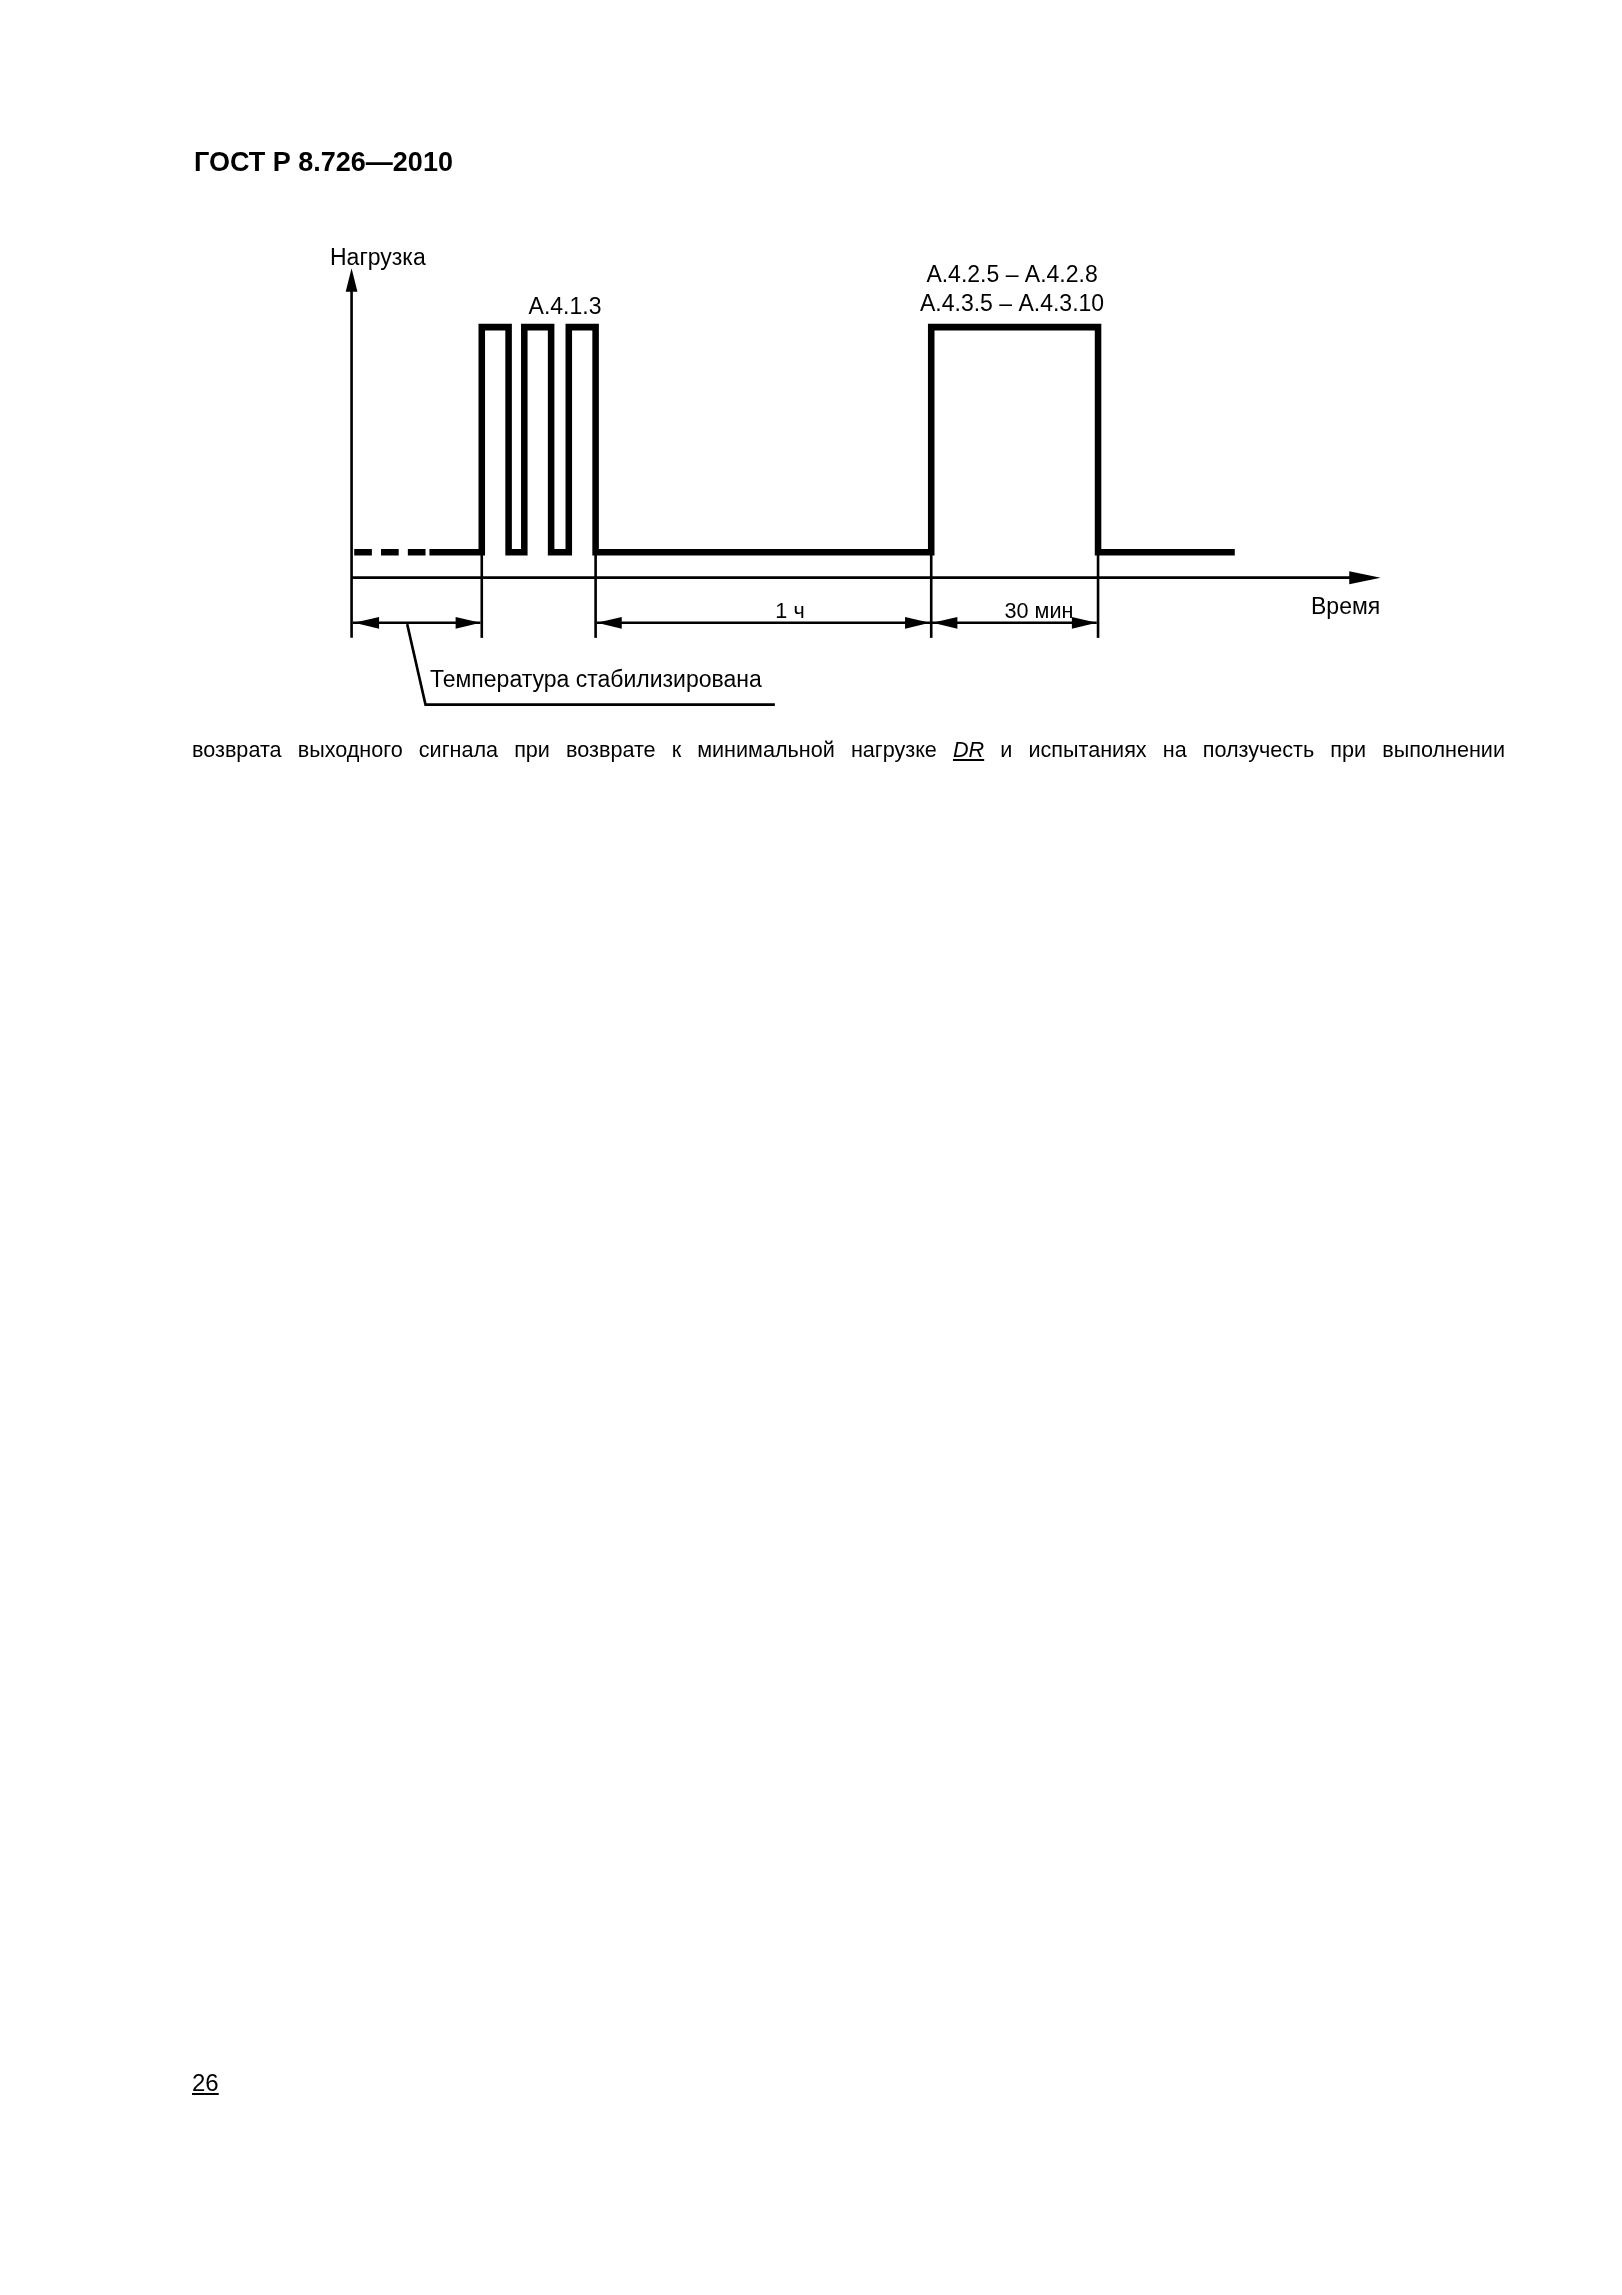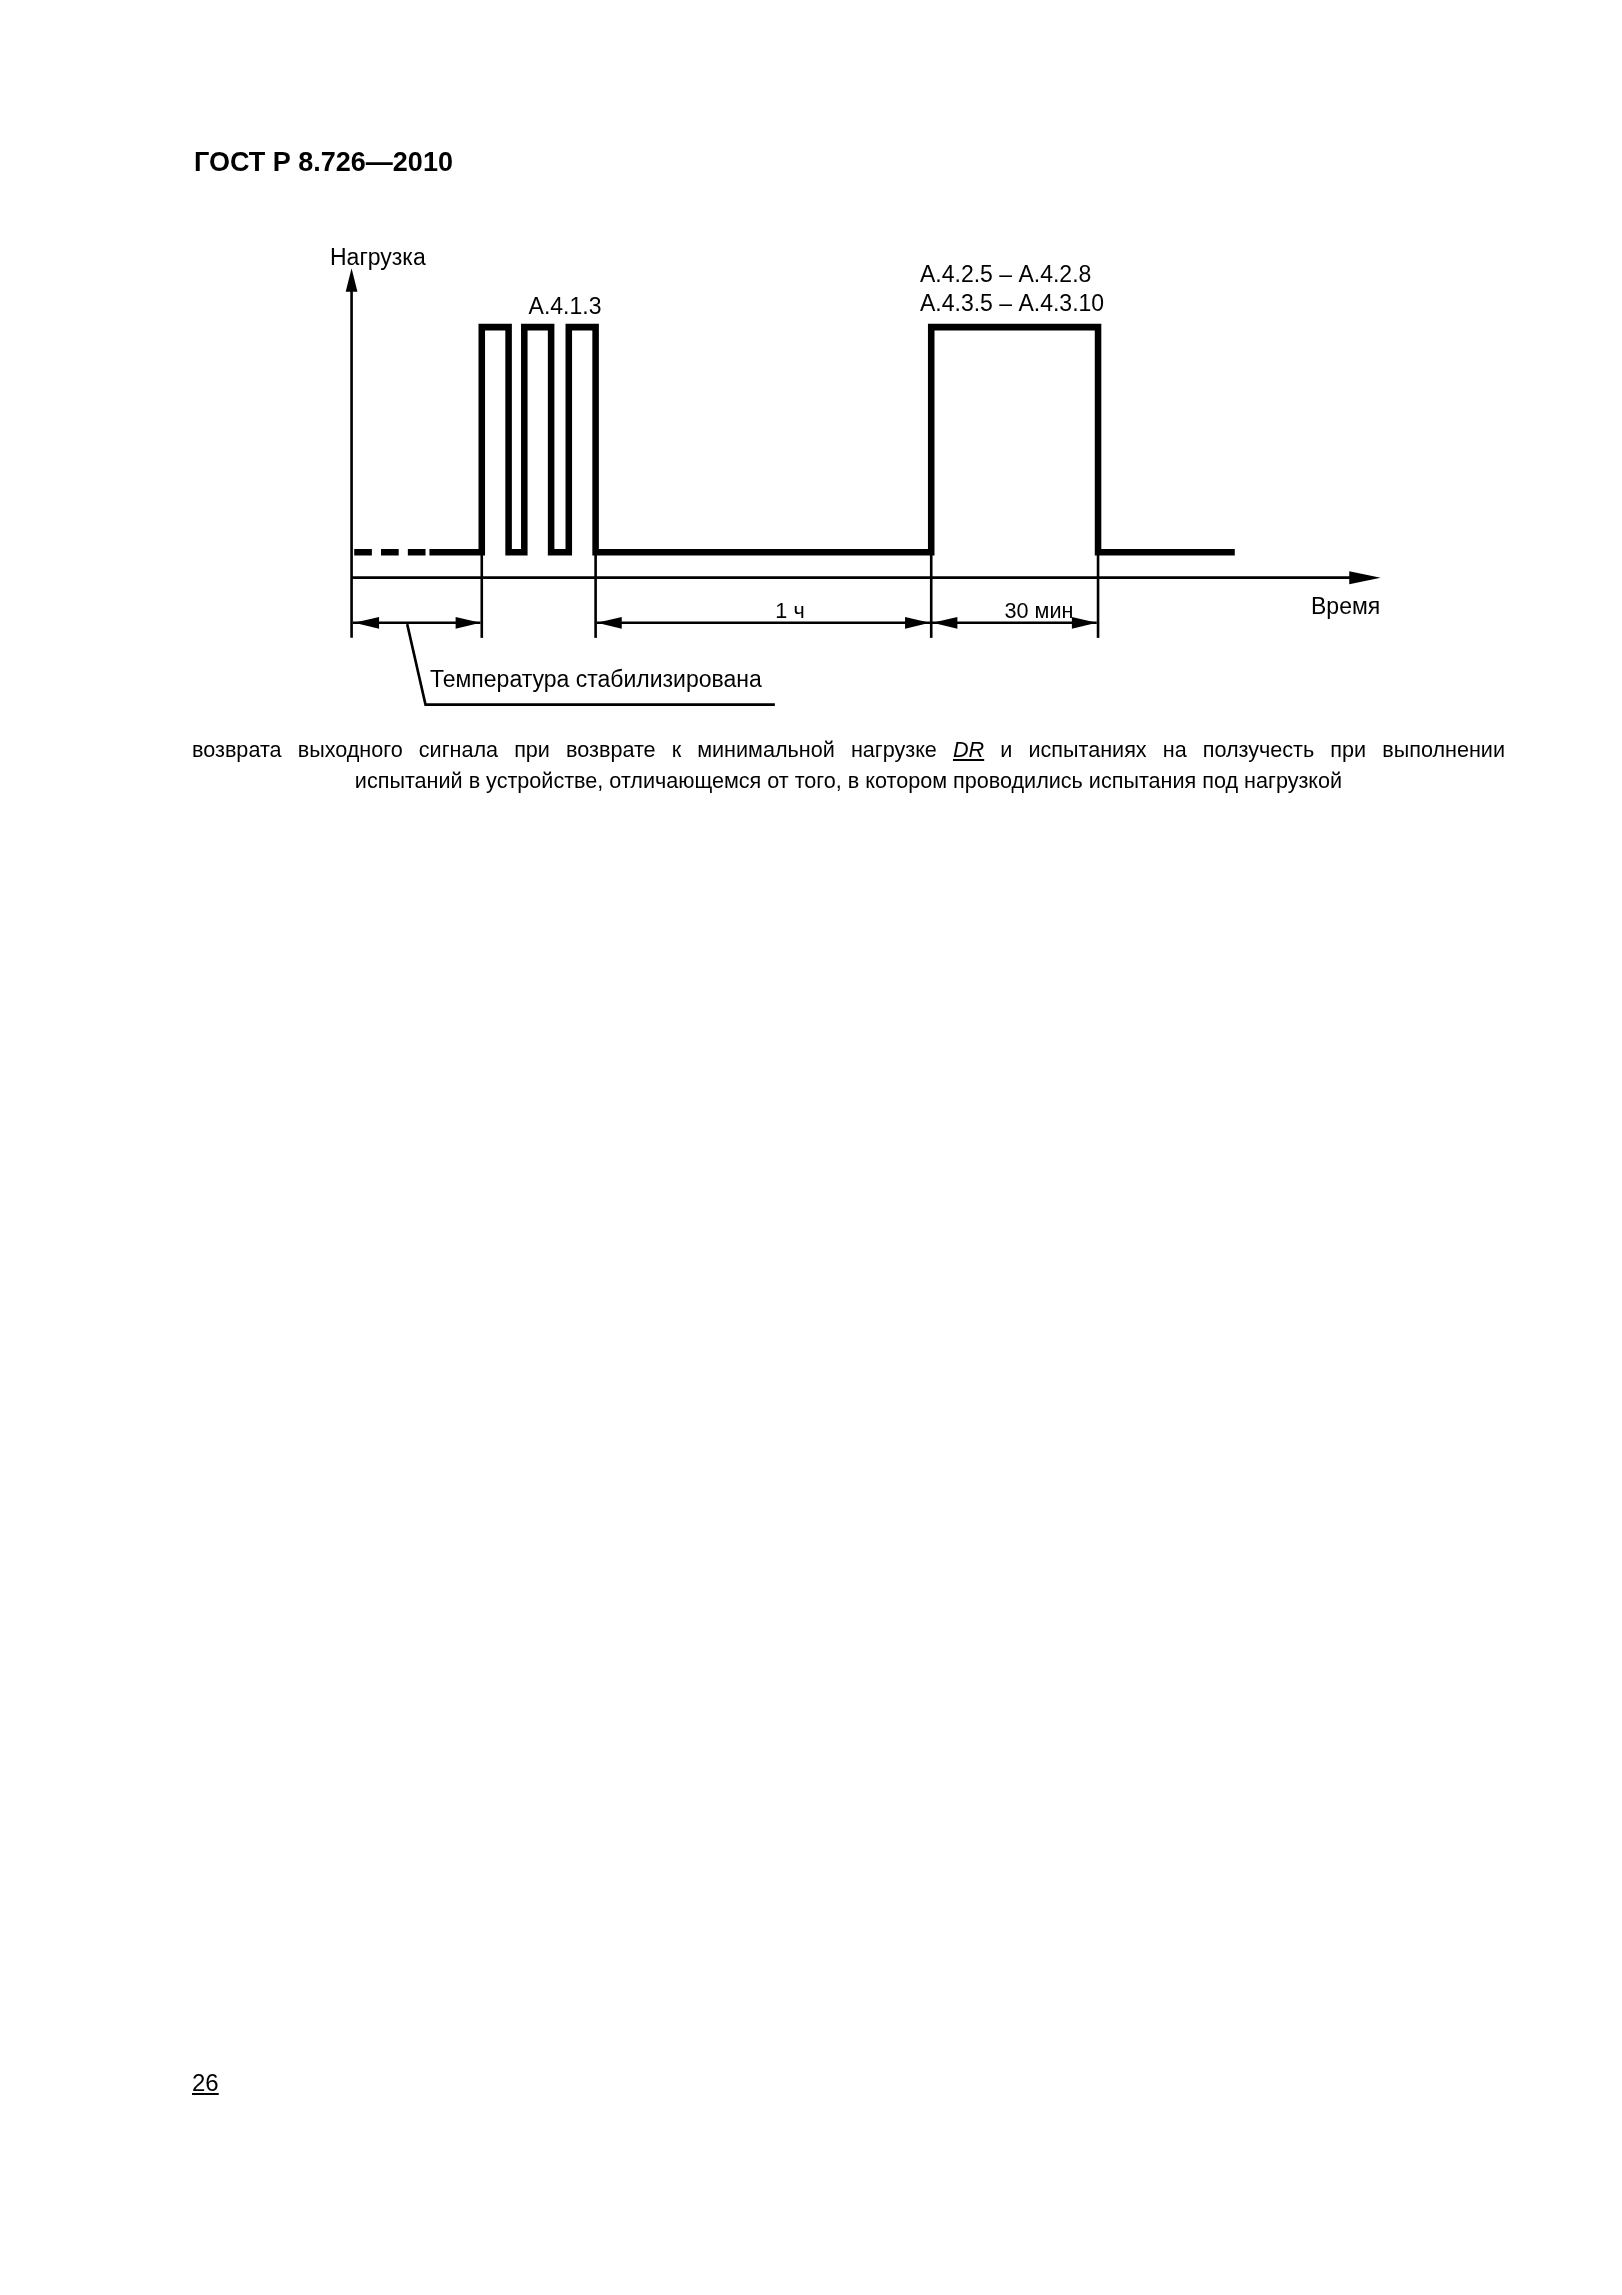--- a/index.html
+++ b/index.html
@@ -113,34 +113,33 @@
       <polygon points="1676,952 1638,943 1638,961"></polygon>
     </g>
 
     <path d="M 622 954 L 650 1077 H 1184" fill="none" stroke="#000" stroke-width="4"></path>
   </svg>
 
   <div class="lbl" style="left:330px; top:246px;">Нагрузка</div>
 
   <div class="lbl lbl-center" style="left:541px; top:295px;">А.4.1.3</div>
 
-  <div class="lbl two-line" style="left:920px; top:260px;">
+  <div class="lbl two-line" style="left:920px; top:260px;text-align:center;">
     <div>А.4.2.5 – А.4.2.8</div>
     <div>А.4.3.5 – А.4.3.10</div>
   </div>
 
   <div class="lbl lbl-dim lbl-center" style="left:766px; top:600px;text-align:center;">1 ч</div>
 
   <div class="lbl lbl-dim lbl-center" style="left:1015px; top:600px;">30 мин</div>
 
   <div class="lbl" style="left:1311px; top:595px;">Время</div>
 
   <div class="lbl" style="left:430px; top:668px;">Температура стабилизирована</div>
 
   <div class="caption">
     <div class="cap-line-just"><span>возврата выходного сигнала при возврате к минимальной нагрузке </span><span class="cap-italic">DR</span><span> и испытаниях на ползучесть при выполнении</span></div>
-    <div class="cap-line-center">испытаний в устройстве, отличающемся от того, в котором проводились испытания под нагрузкой</div>
   </div>
 
   <div class="page-number">26</div>
 
 </div>
 
 
 </body></html>

